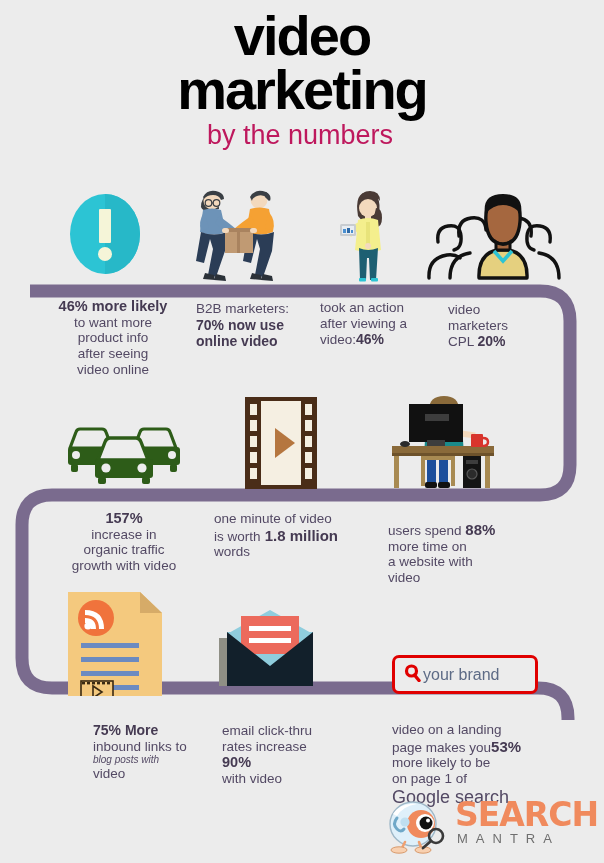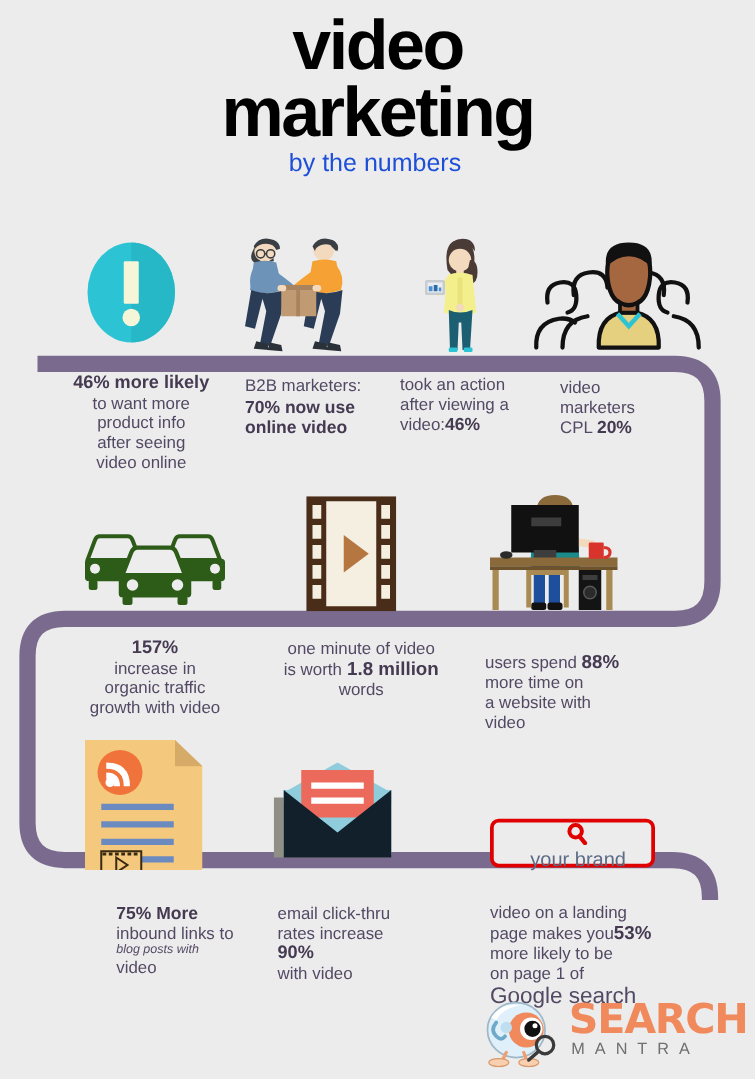--- a/index.html
+++ b/index.html
@@ -19,21 +19,21 @@
   
   .header{position:absolute;left:0;top:0;width:604px;height:165px;}
   .title-l1,.title-l2{
     position:absolute;width:604px;text-align:center;
     color:#000;font-weight:bold;letter-spacing:-2px;line-height:1;
   }
   .title-l1{top:8px;font-size:56px;}
   .title-l2{top:62px;font-size:56px;}
   .subtitle{
     position:absolute;top:120px;width:600px;text-align:center;
-    color:#1d4ed8;font-size:20px;letter-spacing:0px;
+    color:#be185d;font-size:27px;letter-spacing:0px;
   }
   
   .ribbon{position:absolute;left:0;top:280px;width:604px;height:440px;pointer-events:none;}
   
   .icon-cell{position:absolute;}
   .txt{
     position:absolute;
     color:#534964;
     font-size:12.5px;
     line-height:1.16;
@@ -289,21 +289,21 @@
     </svg>
   </div>
 
   <div class="txt center" style="left:58px;top:510px;width:132px;">
     <div><b style="font-size:14.5px;">157%</b></div>
     <div style="font-size:13.5px;">increase in</div>
     <div style="font-size:13.5px;">organic traffic</div>
     <div style="font-size:13.5px;">growth with video</div>
   </div>
 
-  <div class="txt" style="left:214px;top:511px;width:150px;text-align:center;">
+  <div class="txt" style="left:214px;top:511px;width:150px;">
     <div style="font-size:13.5px;">one minute of video</div>
     <div style="font-size:13.5px;">is worth<b style="font-size:15px;"> 1.8 million</b></div>
     <div style="font-size:13.5px;">words</div>
   </div>
 
   <div class="txt" style="left:388px;top:511px;width:130px;">
     <div style="font-size:13.5px;margin-top:10px;">users spend <b style="font-size:15px;">88%</b></div>
     <div style="font-size:13.5px;">more time on</div>
     <div style="font-size:13.5px;">a website with</div>
     <div style="font-size:13.5px;">video</div>
@@ -349,21 +349,21 @@
       <rect x="0" y="28" width="92" height="48" fill="#8f8f85"></rect>
       <path d="M8 24 L51 0 L94 24 L94 32 L8 32 Z" fill="#8fcddd"></path>
       <rect x="8" y="22" width="86" height="52" fill="#8fcddd"></rect>
       <rect x="22" y="6" width="58" height="38" fill="#ec6a5c"></rect>
       <rect x="30" y="16" width="42" height="5" fill="#fff"></rect>
       <rect x="30" y="28" width="42" height="5" fill="#fff"></rect>
       <path d="M8 22 L51 56 L94 22 L94 76 L8 76 Z" fill="#12202b"></path>
     </svg>
   </div>
 
-  <div class="searchbox" style="left:392px;top:655px;width:132px;height:39px;flex-direction:column;">
+  <div class="searchbox" style="left:392px;top:655px;width:146px;height:39px;">
     <span class="q">
       <svg width="17" height="18" viewBox="0 0 17 18">
         <circle cx="7.5" cy="7" r="5" fill="none" stroke="#e00000" stroke-width="3.2"></circle>
         <line x1="10.5" y1="11" x2="15" y2="16.5" stroke="#e00000" stroke-width="3.4" stroke-linecap="round"></line>
       </svg>
     </span>
     <span class="brandtxt">your brand</span>
   </div>
 
   <div class="txt" style="left:68px;top:722px;width:130px;margin-left:25px;">

